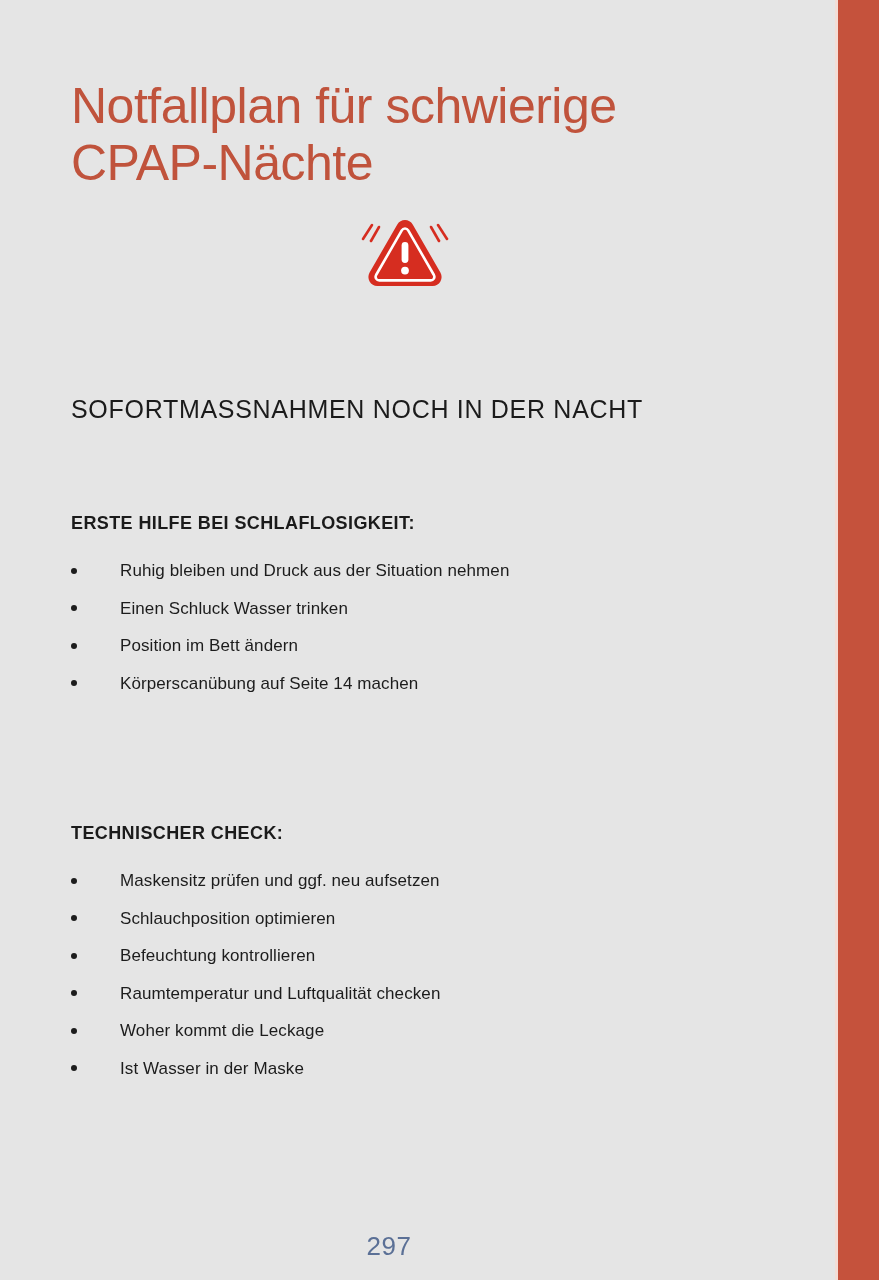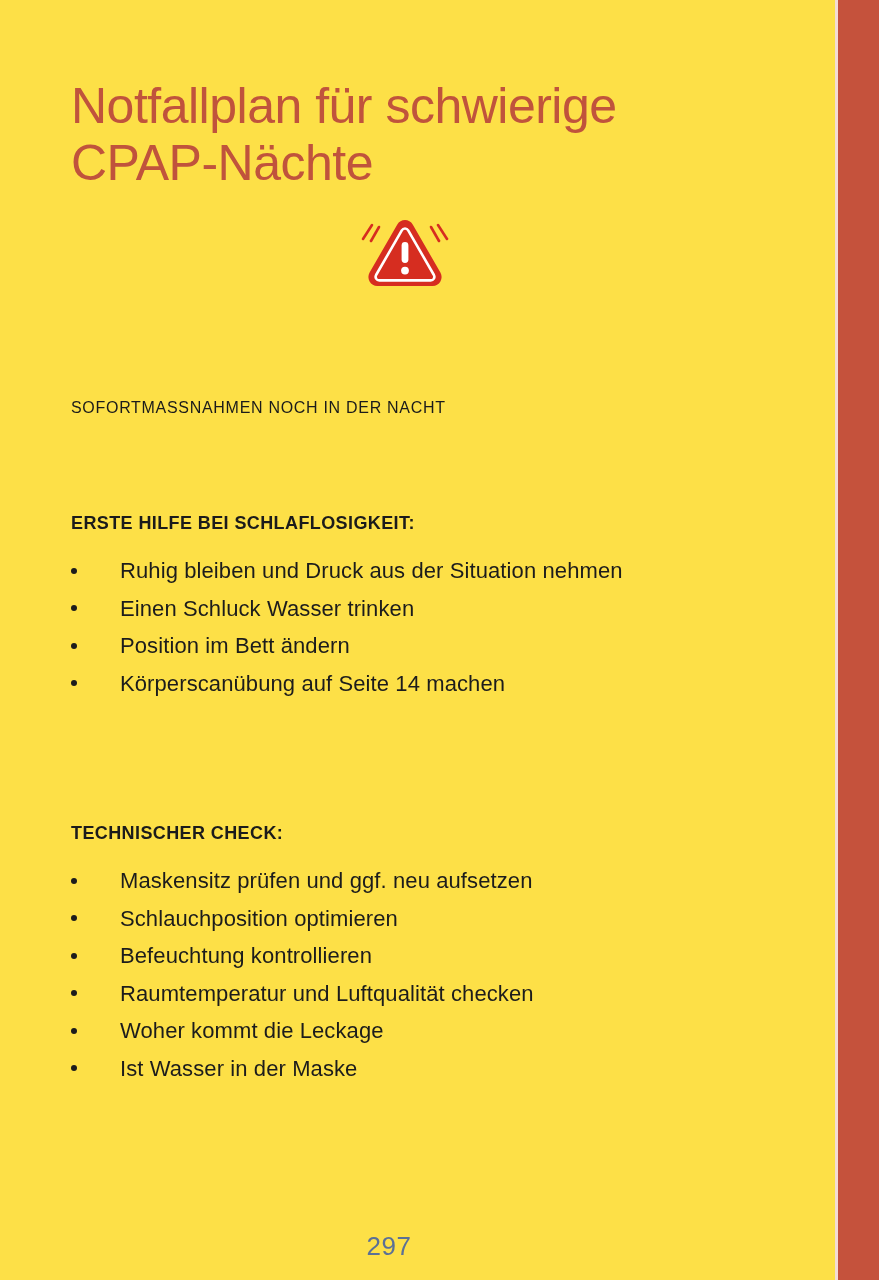--- a/index.html
+++ b/index.html
@@ -13,21 +13,21 @@
     font-family: "Liberation Sans", "DejaVu Sans", sans-serif;
     position: relative;
     overflow: hidden;
     -webkit-font-smoothing: antialiased;
   }
 
   .page {
     position: relative;
     width: 879px;
     height: 1280px;
-    background: #fde047;
+    background: #e5e5e5;
   }
 
   
   .edge-bar {
     position: absolute;
     top: 0;
     right: 0;
     width: 41px;
     height: 1280px;
     background: #c5523c;
@@ -68,23 +68,23 @@
   .warning-icon {
     display: inline-block;
     width: 100px;
     height: 90px;
   }
 
   
   .section-heading {
     position: absolute;
     left: 71px;
-    top: 386px;
+    top: 374px;
     color: #1b1b1b;
-    font-size: 16px;
+    font-size: 25px;
     letter-spacing: 0.7px;
     font-weight: 400;
     white-space: pre;
   }
 
   
   .sub-heading {
     color: #1b1b1b;
     font-size: 18px;
     letter-spacing: 0.4px;
@@ -99,21 +99,21 @@
     list-style: none;
     margin: 0;
     padding: 0;
     margin-top: 16px;
   }
   ul.bullets li {
     position: relative;
     height: 37.5px;
     line-height: 37.5px;
     padding-left: 49px;
-    font-size: 22px;
+    font-size: 17px;
     color: #1c1c1c;
     letter-spacing: 0.1px;
     white-space: pre;
   }
   ul.bullets li .dot {
     position: absolute;
     left: 0px;
     top: 50%;
     margin-top: -3px;
     width: 6px;

